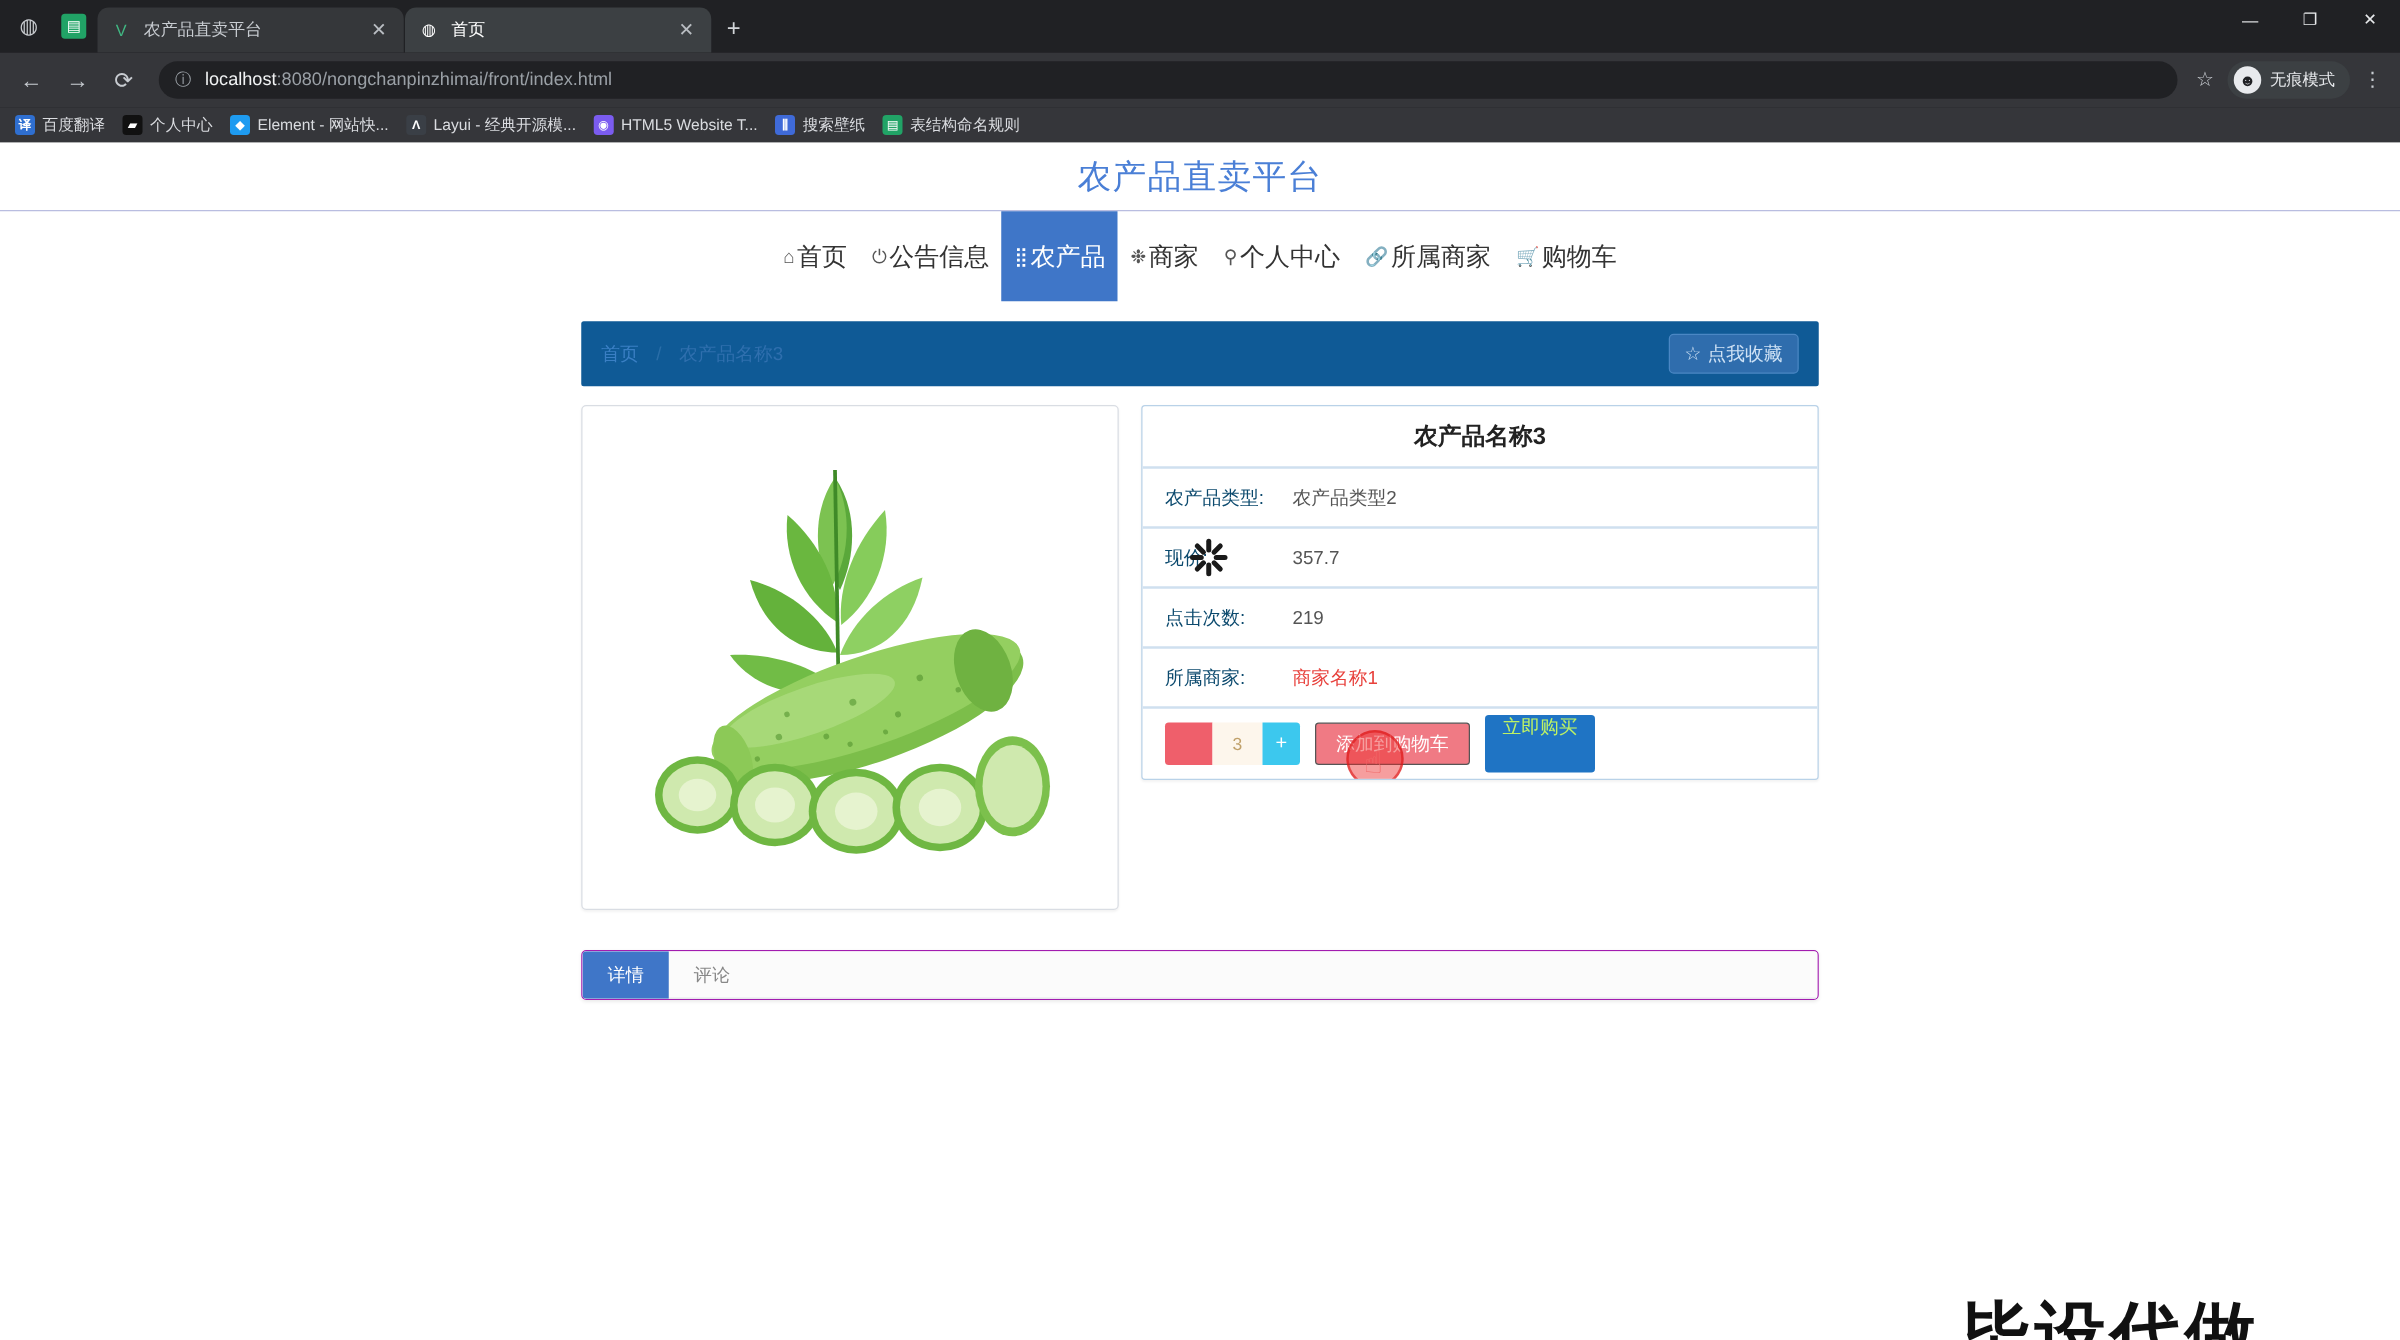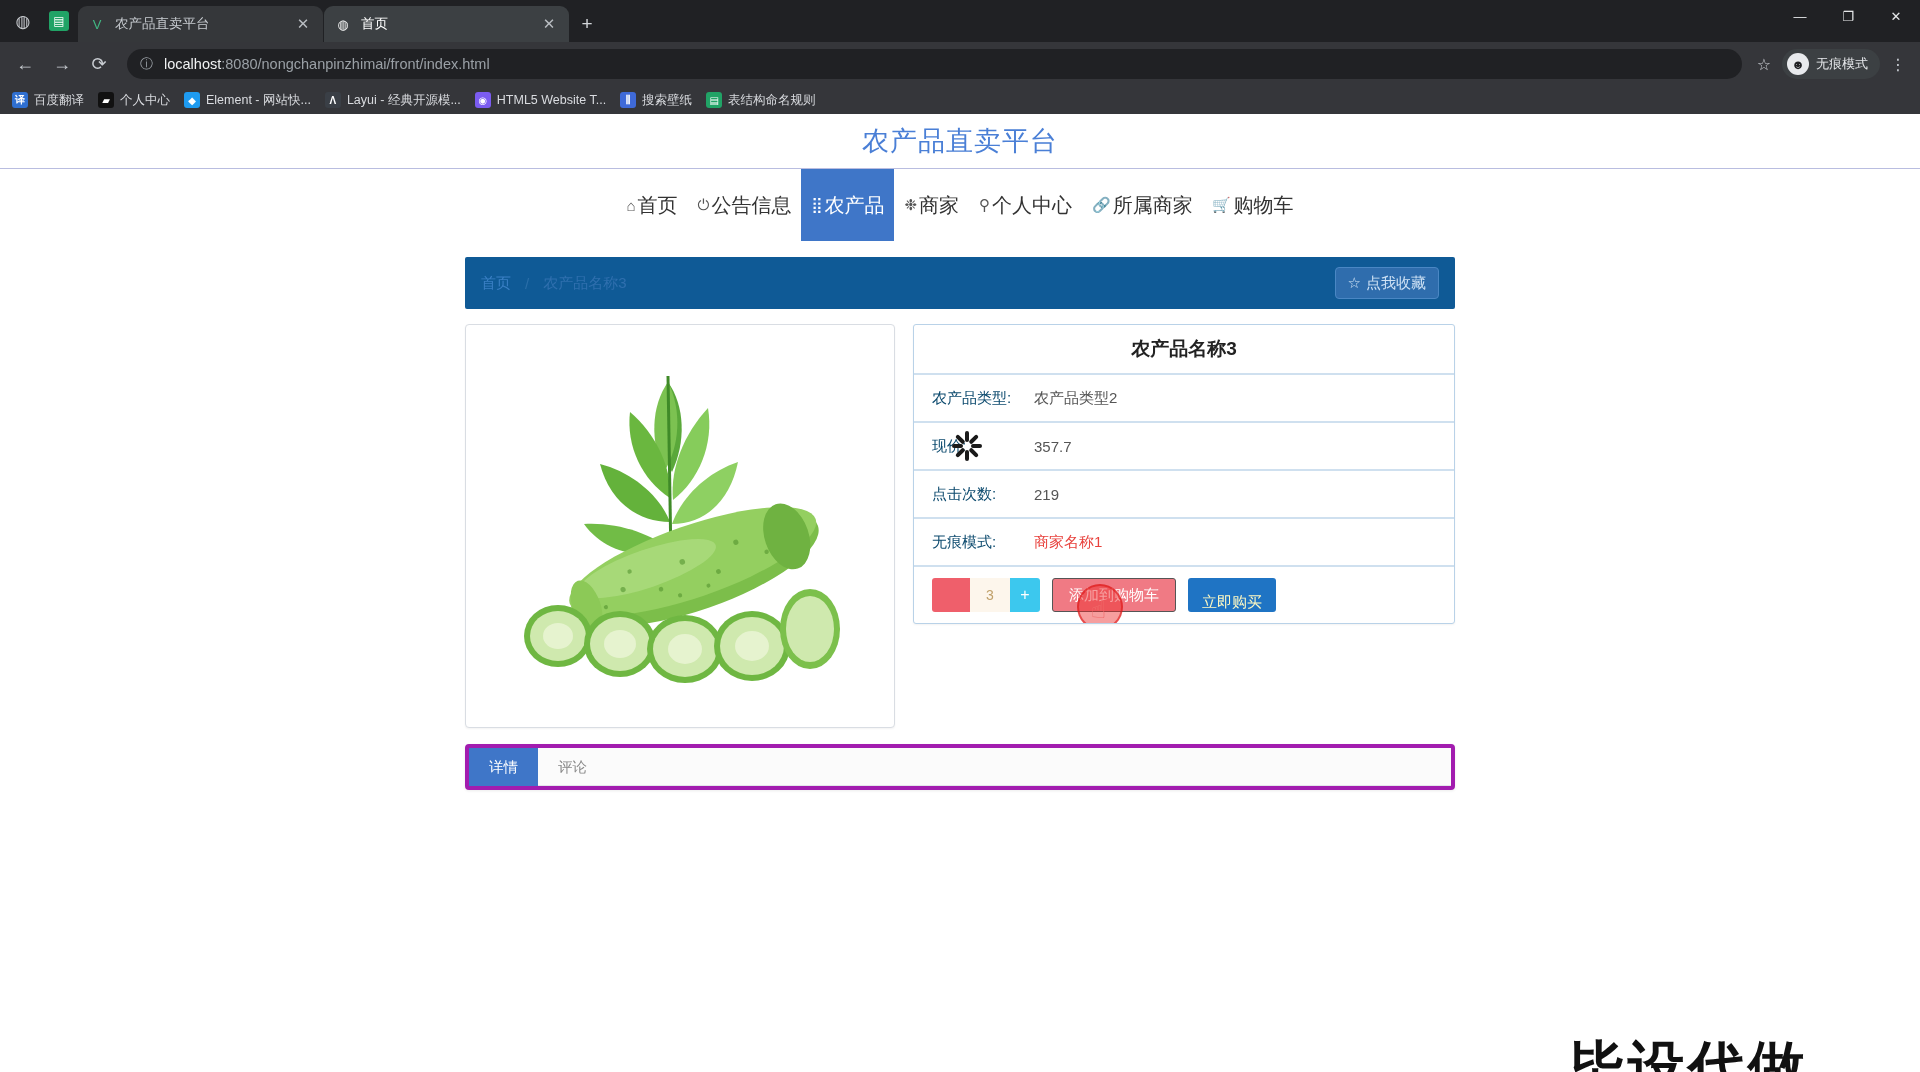--- a/index.html
+++ b/index.html
@@ -138,26 +138,26 @@
   }
   .st-plus {
     width:30px; height:34px; background:#3cc8ee; color:#fff; border-radius:0 3px 3px 0;
     display:flex; align-items:center; justify-content:center; font-size:16px;
   }
   .btn-cart {
     height:34px; background:#f07a84; color:#fff; border:1px solid #555; border-radius:3px;
     display:flex; align-items:center; padding:0 16px; font-size:15px; position:relative;
   }
   .btn-buy {
-    height:34px; background:#1f74c4; color:#fef9c3; border-radius:3px;
-    display:flex; align-items:flex-end; padding:0 14px; font-size:15px;
+    height:46px; background:#1f74c4; color:#bef264; border-radius:3px;
+    display:flex; align-items:flex-start; padding:0 14px; font-size:15px;
   }
 
   .tabs-card {
-    margin-top:16px; border:4px solid #a21caf; border-radius:4px; background:#fff;
+    margin-top:32px; border:1px solid #a21caf; border-radius:4px; background:#fff;
     box-shadow:0 1px 3px rgba(0,0,0,.08); overflow:hidden;
   }
   .tabs-head { height:38px; display:flex; background:#fbfbfb; border-bottom:1px solid #e3e6ea; }
   .tb { height:38px; display:flex; align-items:center; padding:0 20px; font-size:14.5px; color:#888; }
   .tb.active { background:#3f76c8; color:#fff; }
   .tabs-body { padding:22px 18px 30px; font-size:15px; color:#333; min-height:62px; }
 
   
   .spinner { position:absolute; width:34px; height:34px; }
   .spinner i {
@@ -393,21 +393,21 @@
               <i style="transform:rotate(225deg);"></i>
             <i style="transform:rotate(270deg);"></i>
               <i style="transform:rotate(315deg);"></i>
           </div>
         </div>
         <div class="info-line">
           <span class="info-label">点击次数:</span>
           <span class="info-value">219</span>
         </div>
         <div class="info-line">
-          <span class="info-label">无痕模式:</span>
+          <span class="info-label">所属商家:</span>
           <span class="info-value merchant">商家名称1</span>
         </div>
 
         <div class="info-actions">
           <div class="stepper">
             <div class="st-minus"></div>
             <div class="st-num">3</div>
             <div class="st-plus">+</div>
           </div>
           <div class="btn-cart">

